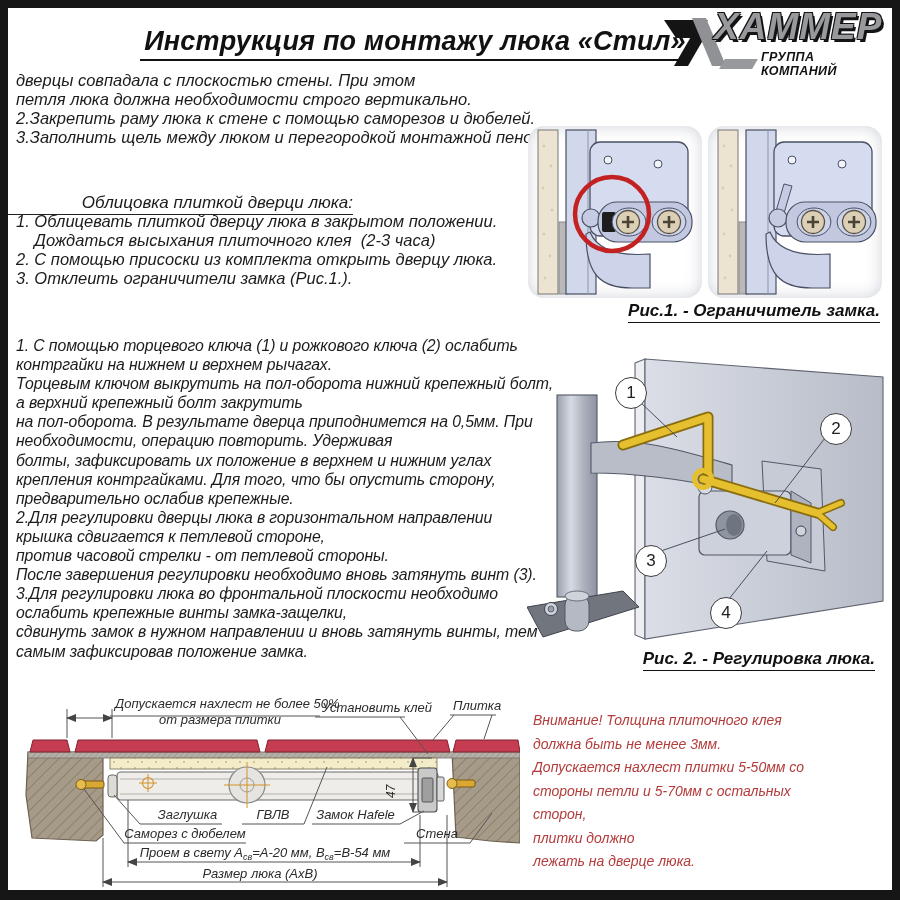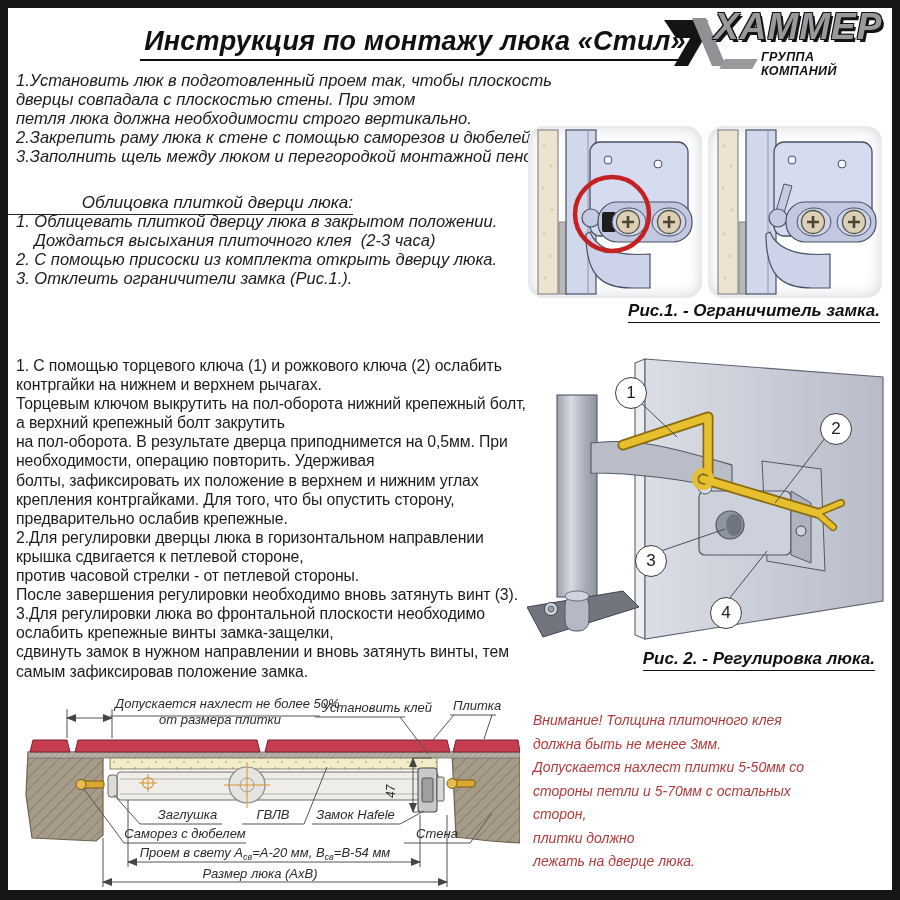--- a/index.html
+++ b/index.html
@@ -13,21 +13,21 @@
          border-bottom:2px solid #111;padding:0 4px 2px 4px;letter-spacing:.2px;}
   .body-lines div{white-space:pre;}
   .sec-install{left:16px;top:71px;width:520px;font-style:italic;font-size:16.5px;
                line-height:19px;color:#1c1c1c;}
   .sec-head{font-style:italic;font-size:17px;color:#1c1c1c;border-bottom:1.5px solid #222;
             text-align:right;padding-bottom:1px;}
   .head-tiling{left:8px;top:193px;width:345px;}
   .head-adjust{left:8px;top:317px;width:242px;}
   .sec-tiling{left:16px;top:212px;width:520px;font-style:italic;font-size:16.5px;
               line-height:19px;color:#1c1c1c;}
-  .sec-adjust{left:16px;top:356px;width:520px;font-size:15.8px;
+  .sec-adjust{left:16px;top:336px;width:520px;font-style:italic;font-size:15.8px;
               line-height:19.1px;color:#1c1c1c;letter-spacing:-.1px;}
   .fig-caption{font-style:italic;font-weight:bold;font-size:17px;color:#111;
                border-bottom:1.5px solid #111;padding-bottom:1px;}
   .cap1{top:301px;right:20px;}
   .cap2{top:649px;right:25px;}
   .warning{left:533px;top:709px;width:365px;font-style:italic;font-size:14px;
            line-height:23.5px;}
   
   .logo{top:10px;right:10px;width:228px;height:64px;}
   .logo-word{position:absolute;left:52px;top:-4px;font-style:italic;font-weight:bold;
@@ -68,21 +68,20 @@
       <polygon points="30,8 44,8 64,56 50,56" fill="#8f9194"></polygon>
     </svg>
     <div class="logo-word">ХАММЕР</div>
     <div class="logo-sub-row">
       <div class="logo-bar"></div>
       <div class="logo-sub">ГРУППА КОМПАНИЙ</div>
     </div>
   </div>
 
   <div class="abs sec-install body-lines">
-      <div>1.Установить люк в подготовленный проем так, чтобы плоскость</div>
       <div>дверцы совпадала с плоскостью стены. При этом</div>
       <div>петля люка должна необходимости строго вертикально.</div>
       <div>2.Закрепить раму люка к стене с помощью саморезов и дюбелей.</div>
       <div>3.Заполнить щель между люком и перегородкой монтажной пеной.</div>
     </div>
 
   <div class="abs sec-head head-tiling">Облицовка плиткой дверци люка:</div>
   <div class="abs sec-tiling body-lines">
       <div>1. Облицевать плиткой дверцу люка в закрытом положении.</div>
       <div>    Дождаться высыхания плиточного клея  (2-3 часа)</div>

